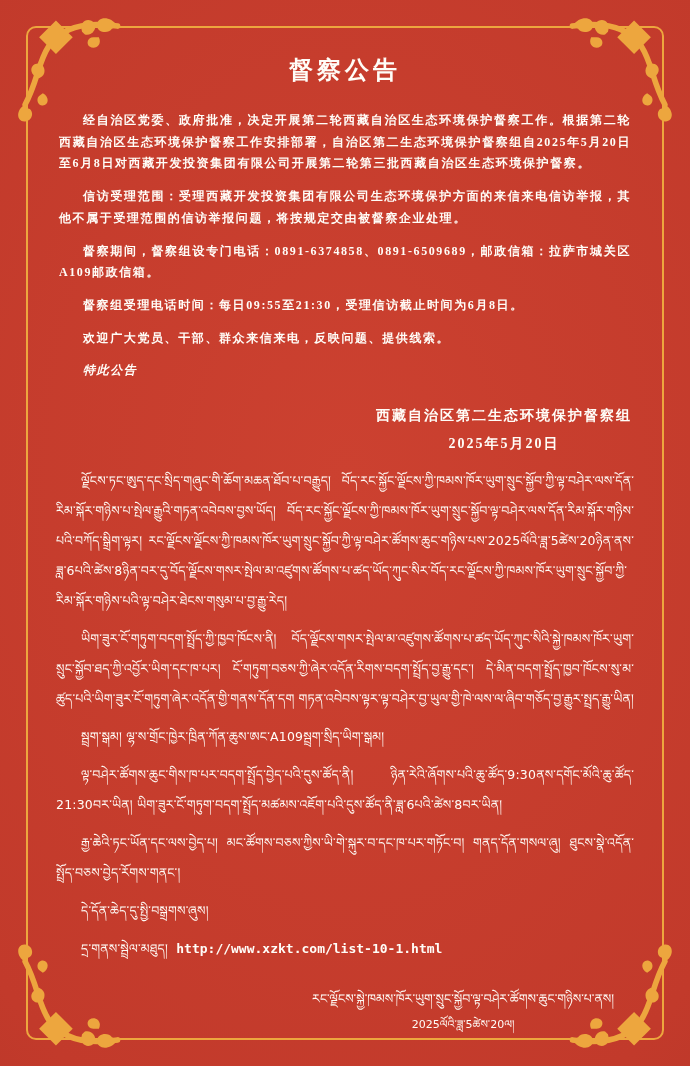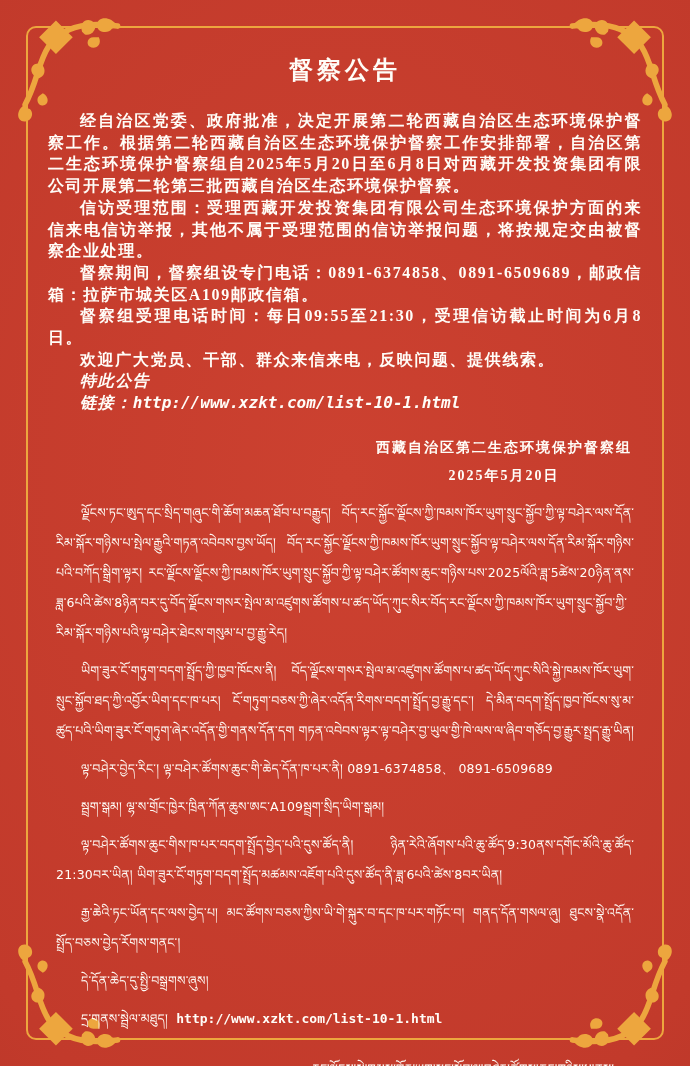--- a/index.html
+++ b/index.html
@@ -21,21 +21,21 @@
   .corner.bl{bottom:13px;left:13px;transform:scaleY(-1);}
   .corner.br{bottom:13px;right:13px;transform:scale(-1,-1);}
 
   .content{position:absolute;left:48px;right:48px;top:54px;}
 
   .cn-title{
     text-align:center;font-size:24px;font-weight:bold;letter-spacing:4px;
     margin:0 0 24px 0;
   }
   .cn{
-    margin:0;font-size:16px;font-weight:bold;line-height:21.7px;
+    margin:11px;font-size:12px;font-weight:bold;line-height:21.7px;
     letter-spacing:1.6px;text-align:justify;text-indent:2em;
   }
   .cn.short{text-align:left;font-style:italic;}
   .url{
     font-family:"DejaVu Sans Mono","Liberation Mono",monospace;
     font-weight:bold;letter-spacing:0;
   }
   .cn-sign{
     width:max-content;margin:20px 10px 0 auto;text-align:center;
     font-size:14px;font-weight:bold;letter-spacing:2px;line-height:28px;
@@ -131,31 +131,29 @@
 <div class="content">
 
   <div class="cn-title">督察公告</div>
 
   <p class="cn">经自治区党委、政府批准，决定开展第二轮西藏自治区生态环境保护督察工作。根据第二轮西藏自治区生态环境保护督察工作安排部署，自治区第二生态环境保护督察组自2025年5月20日至6月8日对西藏开发投资集团有限公司开展第二轮第三批西藏自治区生态环境保护督察。</p>
   <p class="cn">信访受理范围：受理西藏开发投资集团有限公司生态环境保护方面的来信来电信访举报，其他不属于受理范围的信访举报问题，将按规定交由被督察企业处理。</p>
   <p class="cn">督察期间，督察组设专门电话：0891-6374858、0891-6509689，邮政信箱：拉萨市城关区A109邮政信箱。</p>
   <p class="cn">督察组受理电话时间：每日09:55至21:30，受理信访截止时间为6月8日。</p>
   <p class="cn">欢迎广大党员、干部、群众来信来电，反映问题、提供线索。</p>
   <p class="cn short">特此公告</p>
-  <p class="cn short"><span>链接：</span><span class="url">http://www.xzkt.com/list-10-1.html</span></p>
 
   <div class="cn-sign">
     <div>西藏自治区第二生态环境保护督察组</div>
     <div>2025年5月20日</div>
   </div>
 
 
   <p class="bo">ལྗོངས་ཏང་ཨུད་དང་སྲིད་གཞུང་གི་ཆོག་མཆན་ཐོབ་པ་བརྒྱུད། བོད་རང་སྐྱོང་ལྗོངས་ཀྱི་ཁམས་ཁོར་ཡུག་སྲུང་སྐྱོབ་ཀྱི་ལྟ་བཤེར་ལས་དོན་རིམ་སྐོར་གཉིས་པ་སྤེལ་རྒྱུའི་གཏན་འབེབས་བྱས་ཡོད། བོད་རང་སྐྱོང་ལྗོངས་ཀྱི་ཁམས་ཁོར་ཡུག་སྲུང་སྐྱོབ་ལྟ་བཤེར་ལས་དོན་རིམ་སྐོར་གཉིས་པའི་བཀོད་སྒྲིག་ལྟར། རང་ལྗོངས་ལྗོངས་ཀྱི་ཁམས་ཁོར་ཡུག་སྲུང་སྐྱོབ་ཀྱི་ལྟ་བཤེར་ཚོགས་ཆུང་གཉིས་པས་2025ལོའི་ཟླ་5ཚེས་20ཉིན་ནས་ཟླ་6པའི་ཚེས་8ཉིན་བར་དུ་བོད་ལྗོངས་གསར་སྤེལ་མ་འཛུགས་ཚོགས་པ་ཚད་ཡོད་ཀུང་སིར་བོད་རང་ལྗོངས་ཀྱི་ཁམས་ཁོར་ཡུག་སྲུང་སྐྱོབ་ཀྱི་རིམ་སྐོར་གཉིས་པའི་ལྟ་བཤེར་ཐེངས་གསུམ་པ་བྱ་རྒྱུ་རེད།</p>
   <p class="bo">ཡིག་ཟུར་ངོ་གཏུག་བདག་སྤྲོད་ཀྱི་ཁྱབ་ཁོངས་ནི། བོད་ལྗོངས་གསར་སྤེལ་མ་འཛུགས་ཚོགས་པ་ཚད་ཡོད་ཀུང་སིའི་སྐྱེ་ཁམས་ཁོར་ཡུག་སྲུང་སྐྱོབ་ཐད་ཀྱི་འབྱོར་ཡིག་དང་ཁ་པར། ངོ་གཏུག་བཅས་ཀྱི་ཞེར་འདོན་རིགས་བདག་སྤྲོད་བྱ་རྒྱུ་དང་། དེ་མིན་བདག་སྤྲོད་ཁྱབ་ཁོངས་སུ་མ་ཚུད་པའི་ཡིག་ཟུར་ངོ་གཏུག་ཞེར་འདོན་གྱི་གནས་དོན་དག གཏན་འབེབས་ལྟར་ལྟ་བཤེར་བྱ་ཡུལ་གྱི་ཁེ་ལས་ལ་ཞིབ་གཅོད་བྱ་རྒྱུར་སྤྲད་རྒྱུ་ཡིན།</p>
-  <p class="bo short">ལྟ་བཤེར་བྱེད་རིང་། ལྟ་བཤེར་ཚོགས་ཆུང་གི་ཆེད་དོན་ཁ་པར་ནི། 0891-6374858、 0891-6509689</p>
   <p class="bo short">སྦྲག་སྒམ། ལྷ་ས་གྲོང་ཁྱེར་ཁྲིན་ཀོན་ཆུས་ཨང་A109སྦྲག་སྲིད་ཡིག་སྒམ།</p>
   <p class="bo">ལྟ་བཤེར་ཚོགས་ཆུང་གིས་ཁ་པར་བདག་སྤྲོད་བྱེད་པའི་དུས་ཚོད་ནི། ཉིན་རེའི་ཞོགས་པའི་ཆུ་ཚོད་9:30ནས་དགོང་མོའི་ཆུ་ཚོད་21:30བར་ཡིན། ཡིག་ཟུར་ངོ་གཏུག་བདག་སྤྲོད་མཚམས་འཇོག་པའི་དུས་ཚོད་ནི་ཟླ་6པའི་ཚེས་8བར་ཡིན།</p>
   <p class="bo">རྒྱ་ཆེའི་ཏང་ཡོན་དང་ལས་བྱེད་པ། མང་ཚོགས་བཅས་ཀྱིས་ཡི་གེ་སྐུར་བ་དང་ཁ་པར་གཏོང་བ། གནད་དོན་གསལ་ཞུ། ཐུངས་སྣེ་འདོན་སྤྲོད་བཅས་བྱེད་རོགས་གནང་།</p>
   <p class="bo short">དེ་དོན་ཆེད་དུ་སྤྱི་བསྒྲགས་ཞུས།</p>
   <p class="bo short"><span>དྲ་གནས་སྦྲེལ་མཐུད།</span>&nbsp;&nbsp;<span class="url">http://www.xzkt.com/list-10-1.html</span></p>
 
   <div class="bo-sign">
     <div>རང་ལྗོངས་སྐྱེ་ཁམས་ཁོར་ཡུག་སྲུང་སྐྱོབ་ལྟ་བཤེར་ཚོགས་ཆུང་གཉིས་པ་ནས།</div>
     <div class="bo-date">2025ལོའི་ཟླ་5ཚེས་20ལ།</div>
   </div>

